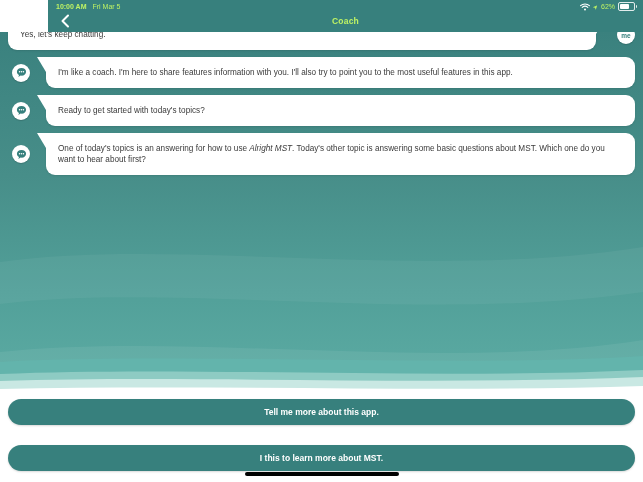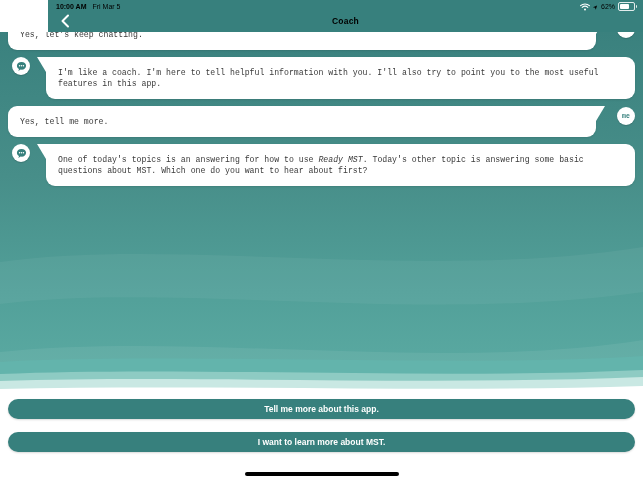--- a/index.html
+++ b/index.html
@@ -5,21 +5,21 @@
   html,body{margin:0;padding:0;}
   body{
     width:643px;height:482px;position:relative;overflow:hidden;
     font-family:"Liberation Sans",sans-serif;
     background:#fff;
     -webkit-font-smoothing:antialiased;
   }
   
   .topbar{
     position:absolute;top:0;left:0;right:0;height:32px;
-    background:var(--teal-dark,#37807D);color:#000000;z-index:5;margin-left:48px;
+    background:var(--teal-dark,#37807D);color:#bef264;z-index:5;margin-left:48px;
   }
   .statusbar{
     position:absolute;top:0;left:0;right:0;height:13px;
     display:flex;align-items:center;justify-content:space-between;
     padding:0 8px;font-size:7px;
   }
   .status-left{display:flex;gap:6px;align-items:center;}
   .status-time{font-weight:bold;}
   .status-right{display:flex;gap:3px;align-items:center;}
   .loc-arrow{display:inline-block;transform:rotate(-47deg);font-size:6px;line-height:1;}
@@ -40,21 +40,21 @@
     position:absolute;top:32px;left:0;right:0;bottom:0;overflow:hidden;
   }
   .chat-bg{
     position:absolute;top:0;left:0;right:0;height:360px;
     background:linear-gradient(180deg,var(--teal-grad-top,#3A817E) 0%,#478E89 40%,#52A099 72%,var(--teal-grad-bot,#5CACA4) 100%);
   }
   .chat-deco{position:absolute;top:0;left:0;width:643px;height:360px;}
   .wave-svg{position:absolute;top:318px;left:0;width:643px;height:46px;}
   .bottom-white{position:absolute;top:360px;left:0;right:0;bottom:0;background:#fff;}
   .messages{position:absolute;top:0;left:0;right:0;}
-  .row{display:flex;align-items:flex-start;margin:0 8px 7px;font-family:Liberation Mono, monospace;}
+  .row{display:flex;align-items:center;margin:0 8px 7px;}
   .row.clipped{margin-top:-13px;}
   .avatar{
     flex:0 0 18px;width:18px;height:18px;border-radius:50%;background:#fff;
     display:flex;align-items:center;justify-content:center;
     box-shadow:0 1px 1px rgba(0,0,0,.15);
   }
   .row.bot .avatar{margin-left:4px;}
   .row.user .avatar{margin-top:1px;}
   .avatar .me-txt{font-size:6.5px;font-weight:bold;color:var(--teal-dark,#37807D);}
   .bubble{
@@ -69,21 +69,21 @@
   }
   .row.user .bubble{border-top-right-radius:0;margin-right:21px;}
   .row.user .bubble:before{
     content:"";position:absolute;right:-9px;top:0;width:9px;height:15px;
     background:#fff;clip-path:polygon(0 0,100% 0,0 100%);
   }
   .bubble em{font-style:italic;}
   
   .actions{position:absolute;left:8px;right:8px;top:367px;}
   .qr-btn{
-    display:block;width:100%;height:20px;margin-bottom:13px;
+    display:block;width:100%;height:26px;margin-bottom:20px;
     background:var(--button-bg,#37807D);color:#fff;border:none;border-radius:13px;
     font-family:"Liberation Sans",sans-serif;font-size:8.5px;font-weight:bold;
     cursor:pointer;box-shadow:0 1px 2px rgba(0,0,0,.15);
   }
   
   .home-indicator{
     position:absolute;bottom:6px;left:50%;transform:translateX(-50%);
     width:154px;height:4.5px;border-radius:3px;background:#000;z-index:9;cursor:grab;
   }
 </style>
@@ -142,40 +142,45 @@
       </div>
       <div class="row bot">
         <div class="avatar">
           <svg width="11" height="11" viewBox="0 0 12 12">
             <path d="M6 1 C3 1 1 2.9 1 5.1 C1 6.7 1.9 8 3.3 8.7 L2.5 11 L5.1 9.4 C5.4 9.45 5.7 9.5 6 9.5 C9 9.5 11 7.5 11 5.1 C11 2.9 9 1 6 1 Z" fill="#37807D"></path>
             <circle cx="3.9" cy="5.2" r="0.8" fill="#fff"></circle>
             <circle cx="6" cy="5.2" r="0.8" fill="#fff"></circle>
             <circle cx="8.1" cy="5.2" r="0.8" fill="#fff"></circle>
           </svg>
         </div>
-        <div class="bubble">I'm like a coach. I'm here to tell helpful information with you. I'll also try to point you to the most useful features in this app.</div>
-      </div>
-      <div class="row user">
-        <div class="bubble">Yes, tell me more.</div>
-        <div class="avatar">
-          <span class="me-txt">me</span>
-        </div>
+        <div class="bubble">I'm like a coach. I'm here to share features information with you. I'll also try to point you to the most useful features in this app.</div>
       </div>
       <div class="row bot">
         <div class="avatar">
           <svg width="11" height="11" viewBox="0 0 12 12">
             <path d="M6 1 C3 1 1 2.9 1 5.1 C1 6.7 1.9 8 3.3 8.7 L2.5 11 L5.1 9.4 C5.4 9.45 5.7 9.5 6 9.5 C9 9.5 11 7.5 11 5.1 C11 2.9 9 1 6 1 Z" fill="#37807D"></path>
             <circle cx="3.9" cy="5.2" r="0.8" fill="#fff"></circle>
             <circle cx="6" cy="5.2" r="0.8" fill="#fff"></circle>
             <circle cx="8.1" cy="5.2" r="0.8" fill="#fff"></circle>
           </svg>
         </div>
-        <div class="bubble"><span>One of today's topics is an answering for how to use </span><em>Ready MST</em><span>. Today's other topic is answering some basic questions about MST. Which one do you want to hear about first?</span></div>
+        <div class="bubble">Ready to get started with today's topics?</div>
+      </div>
+      <div class="row bot">
+        <div class="avatar">
+          <svg width="11" height="11" viewBox="0 0 12 12">
+            <path d="M6 1 C3 1 1 2.9 1 5.1 C1 6.7 1.9 8 3.3 8.7 L2.5 11 L5.1 9.4 C5.4 9.45 5.7 9.5 6 9.5 C9 9.5 11 7.5 11 5.1 C11 2.9 9 1 6 1 Z" fill="#37807D"></path>
+            <circle cx="3.9" cy="5.2" r="0.8" fill="#fff"></circle>
+            <circle cx="6" cy="5.2" r="0.8" fill="#fff"></circle>
+            <circle cx="8.1" cy="5.2" r="0.8" fill="#fff"></circle>
+          </svg>
+        </div>
+        <div class="bubble"><span>One of today's topics is an answering for how to use </span><em>Alright MST</em><span>. Today's other topic is answering some basic questions about MST. Which one do you want to hear about first?</span></div>
       </div>
     </div>
 
   <div class="actions" id="actions">
       <button class="qr-btn">Tell me more about this app.</button>
-      <button class="qr-btn">I want to learn more about MST.</button>
+      <button class="qr-btn">I this to learn more about MST.</button>
     </div>
 </div>
 
 <div class="home-indicator"></div>
 
 </body></html>

